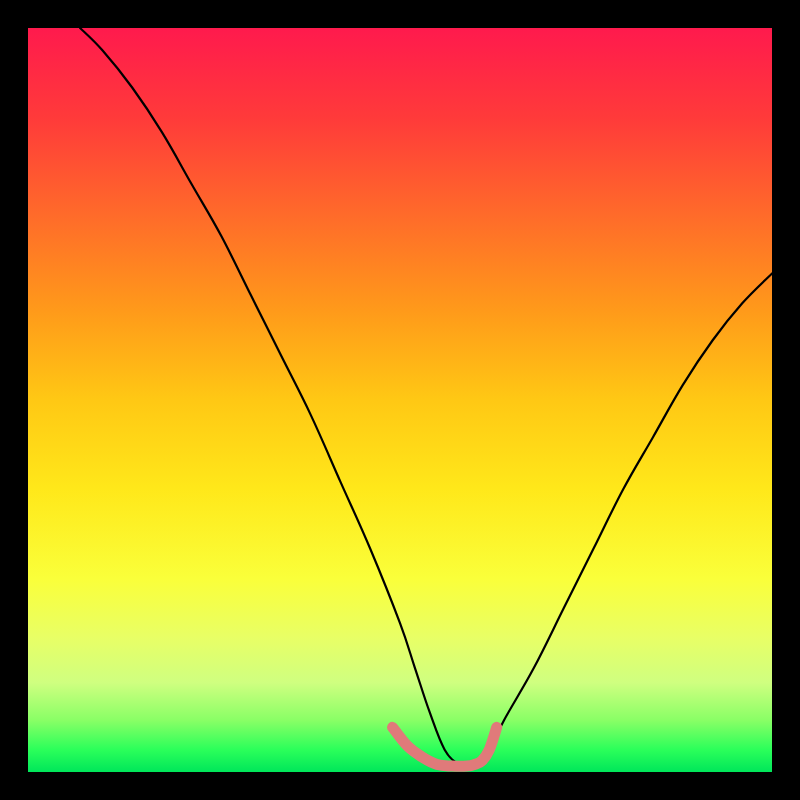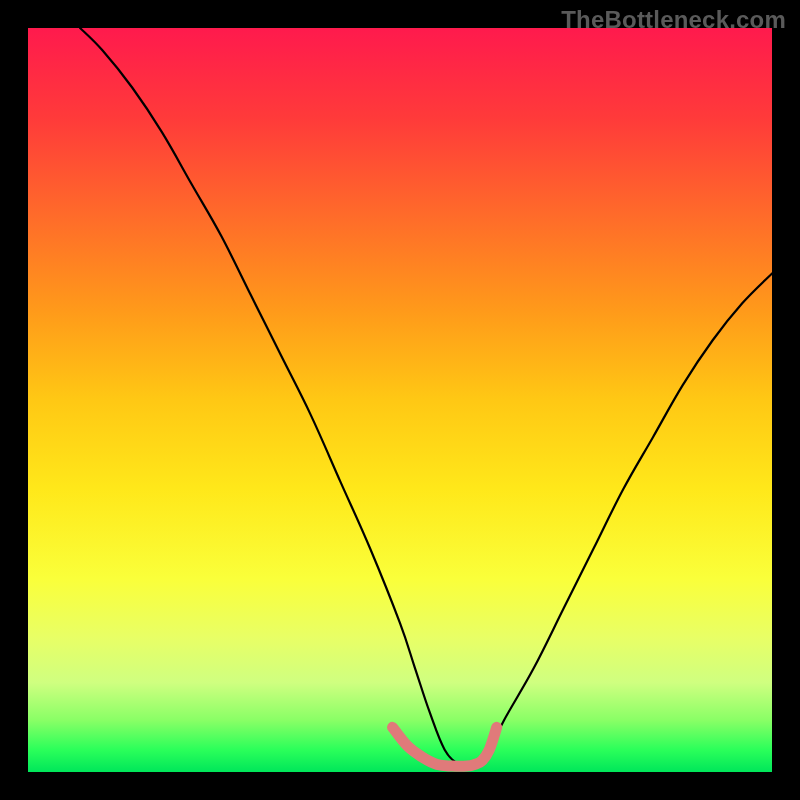--- a/index.html
+++ b/index.html
@@ -56,14 +56,13 @@
 
 <div class="stage">
   <div class="plot-area">
 
     <svg class="curve" viewBox="0 0 744 744" preserveAspectRatio="none">
       <path id="path-main" fill="none" stroke="#000" stroke-width="2.2" stroke-linecap="round" stroke-linejoin="round" d="M 52.08 0.00 C 56.10 4.02, 65.03 11.61, 74.40 22.32 C 83.77 33.03, 93.45 44.79, 104.16 59.52 C 114.87 74.25, 123.21 86.75, 133.92 104.16 C 144.63 121.57, 152.97 137.49, 163.68 156.24 C 174.39 174.99, 182.73 188.23, 193.44 208.32 C 204.15 228.41, 212.49 246.41, 223.20 267.84 C 233.91 289.27, 242.25 305.93, 252.96 327.36 C 263.67 348.79, 272.01 364.11, 282.72 386.88 C 293.43 409.65, 301.77 429.73, 312.48 453.84 C 323.19 477.95, 331.53 495.36, 342.24 520.80 C 352.95 546.24, 363.96 573.77, 372.00 595.20 C 380.04 616.63, 381.52 623.77, 386.88 639.84 C 392.24 655.91, 396.40 669.75, 401.76 684.48 C 407.12 699.21, 411.28 712.31, 416.64 721.68 C 422.00 731.05, 426.16 733.88, 431.52 736.56 C 436.88 739.24, 441.04 739.24, 446.40 736.56 C 451.76 733.88, 455.92 729.72, 461.28 721.68 C 466.64 713.64, 468.12 706.65, 476.16 691.92 C 484.20 677.19, 495.21 659.93, 505.92 639.84 C 516.63 619.75, 524.97 601.75, 535.68 580.32 C 546.39 558.89, 554.73 542.23, 565.44 520.80 C 576.15 499.37, 584.49 481.37, 595.20 461.28 C 605.91 441.19, 614.25 427.95, 624.96 409.20 C 635.67 390.45, 644.01 374.53, 654.72 357.12 C 665.43 339.71, 673.77 327.21, 684.48 312.48 C 695.19 297.75, 703.53 287.33, 714.24 275.28 C 724.95 263.23, 738.64 250.88, 744.00 245.52"></path>
       <path id="path-zone" fill="none" stroke="#e07a7a" stroke-width="11" stroke-linecap="round" stroke-linejoin="round" d="M 364.56 699.36 C 367.24 702.71, 374.08 712.60, 379.44 717.96 C 384.80 723.32, 388.96 725.77, 394.32 729.12 C 399.68 732.47, 403.84 734.95, 409.20 736.56 C 414.56 738.17, 418.72 737.78, 424.08 738.05 C 429.44 738.32, 434.94 738.32, 438.96 738.05 C 442.98 737.78, 443.72 737.50, 446.40 736.56 C 449.08 735.62, 451.16 735.52, 453.84 732.84 C 456.52 730.16, 458.60 727.71, 461.28 721.68 C 463.96 715.65, 467.38 703.38, 468.72 699.36"></path>
     </svg>
 
   </div>
-  <div class="watermark">TheBottleneck.com</div>
 </div>
 
 </body></html>

